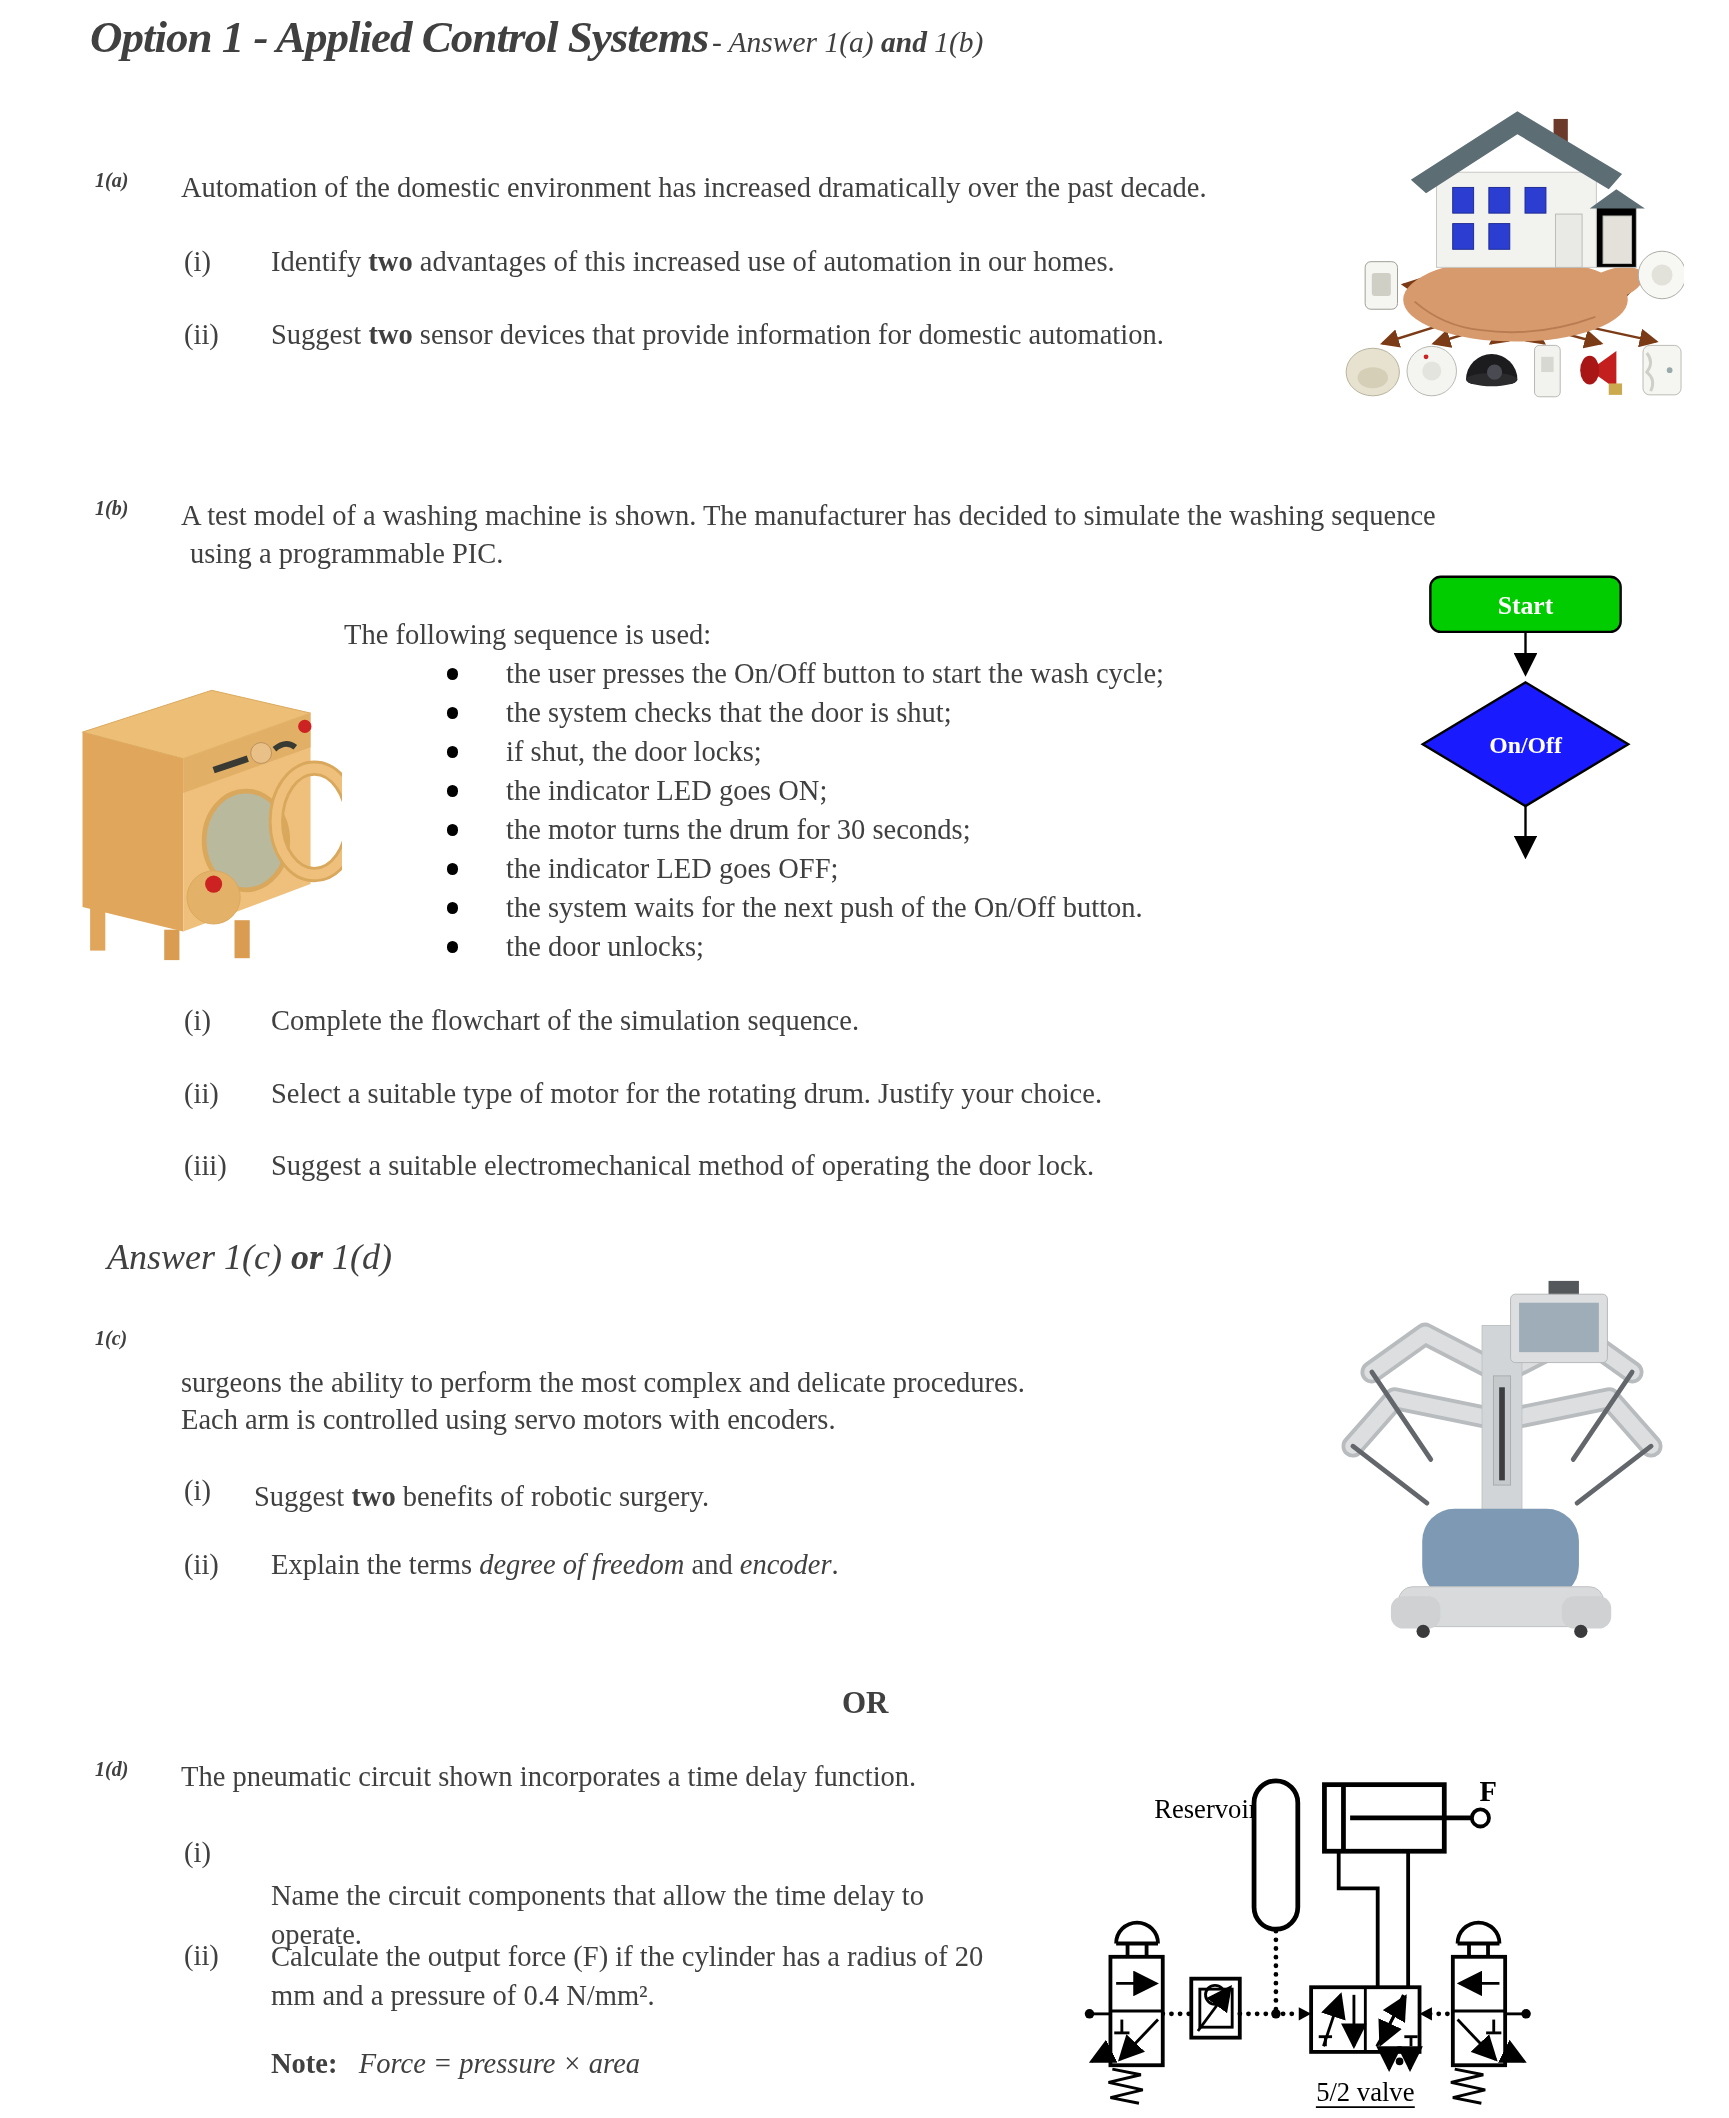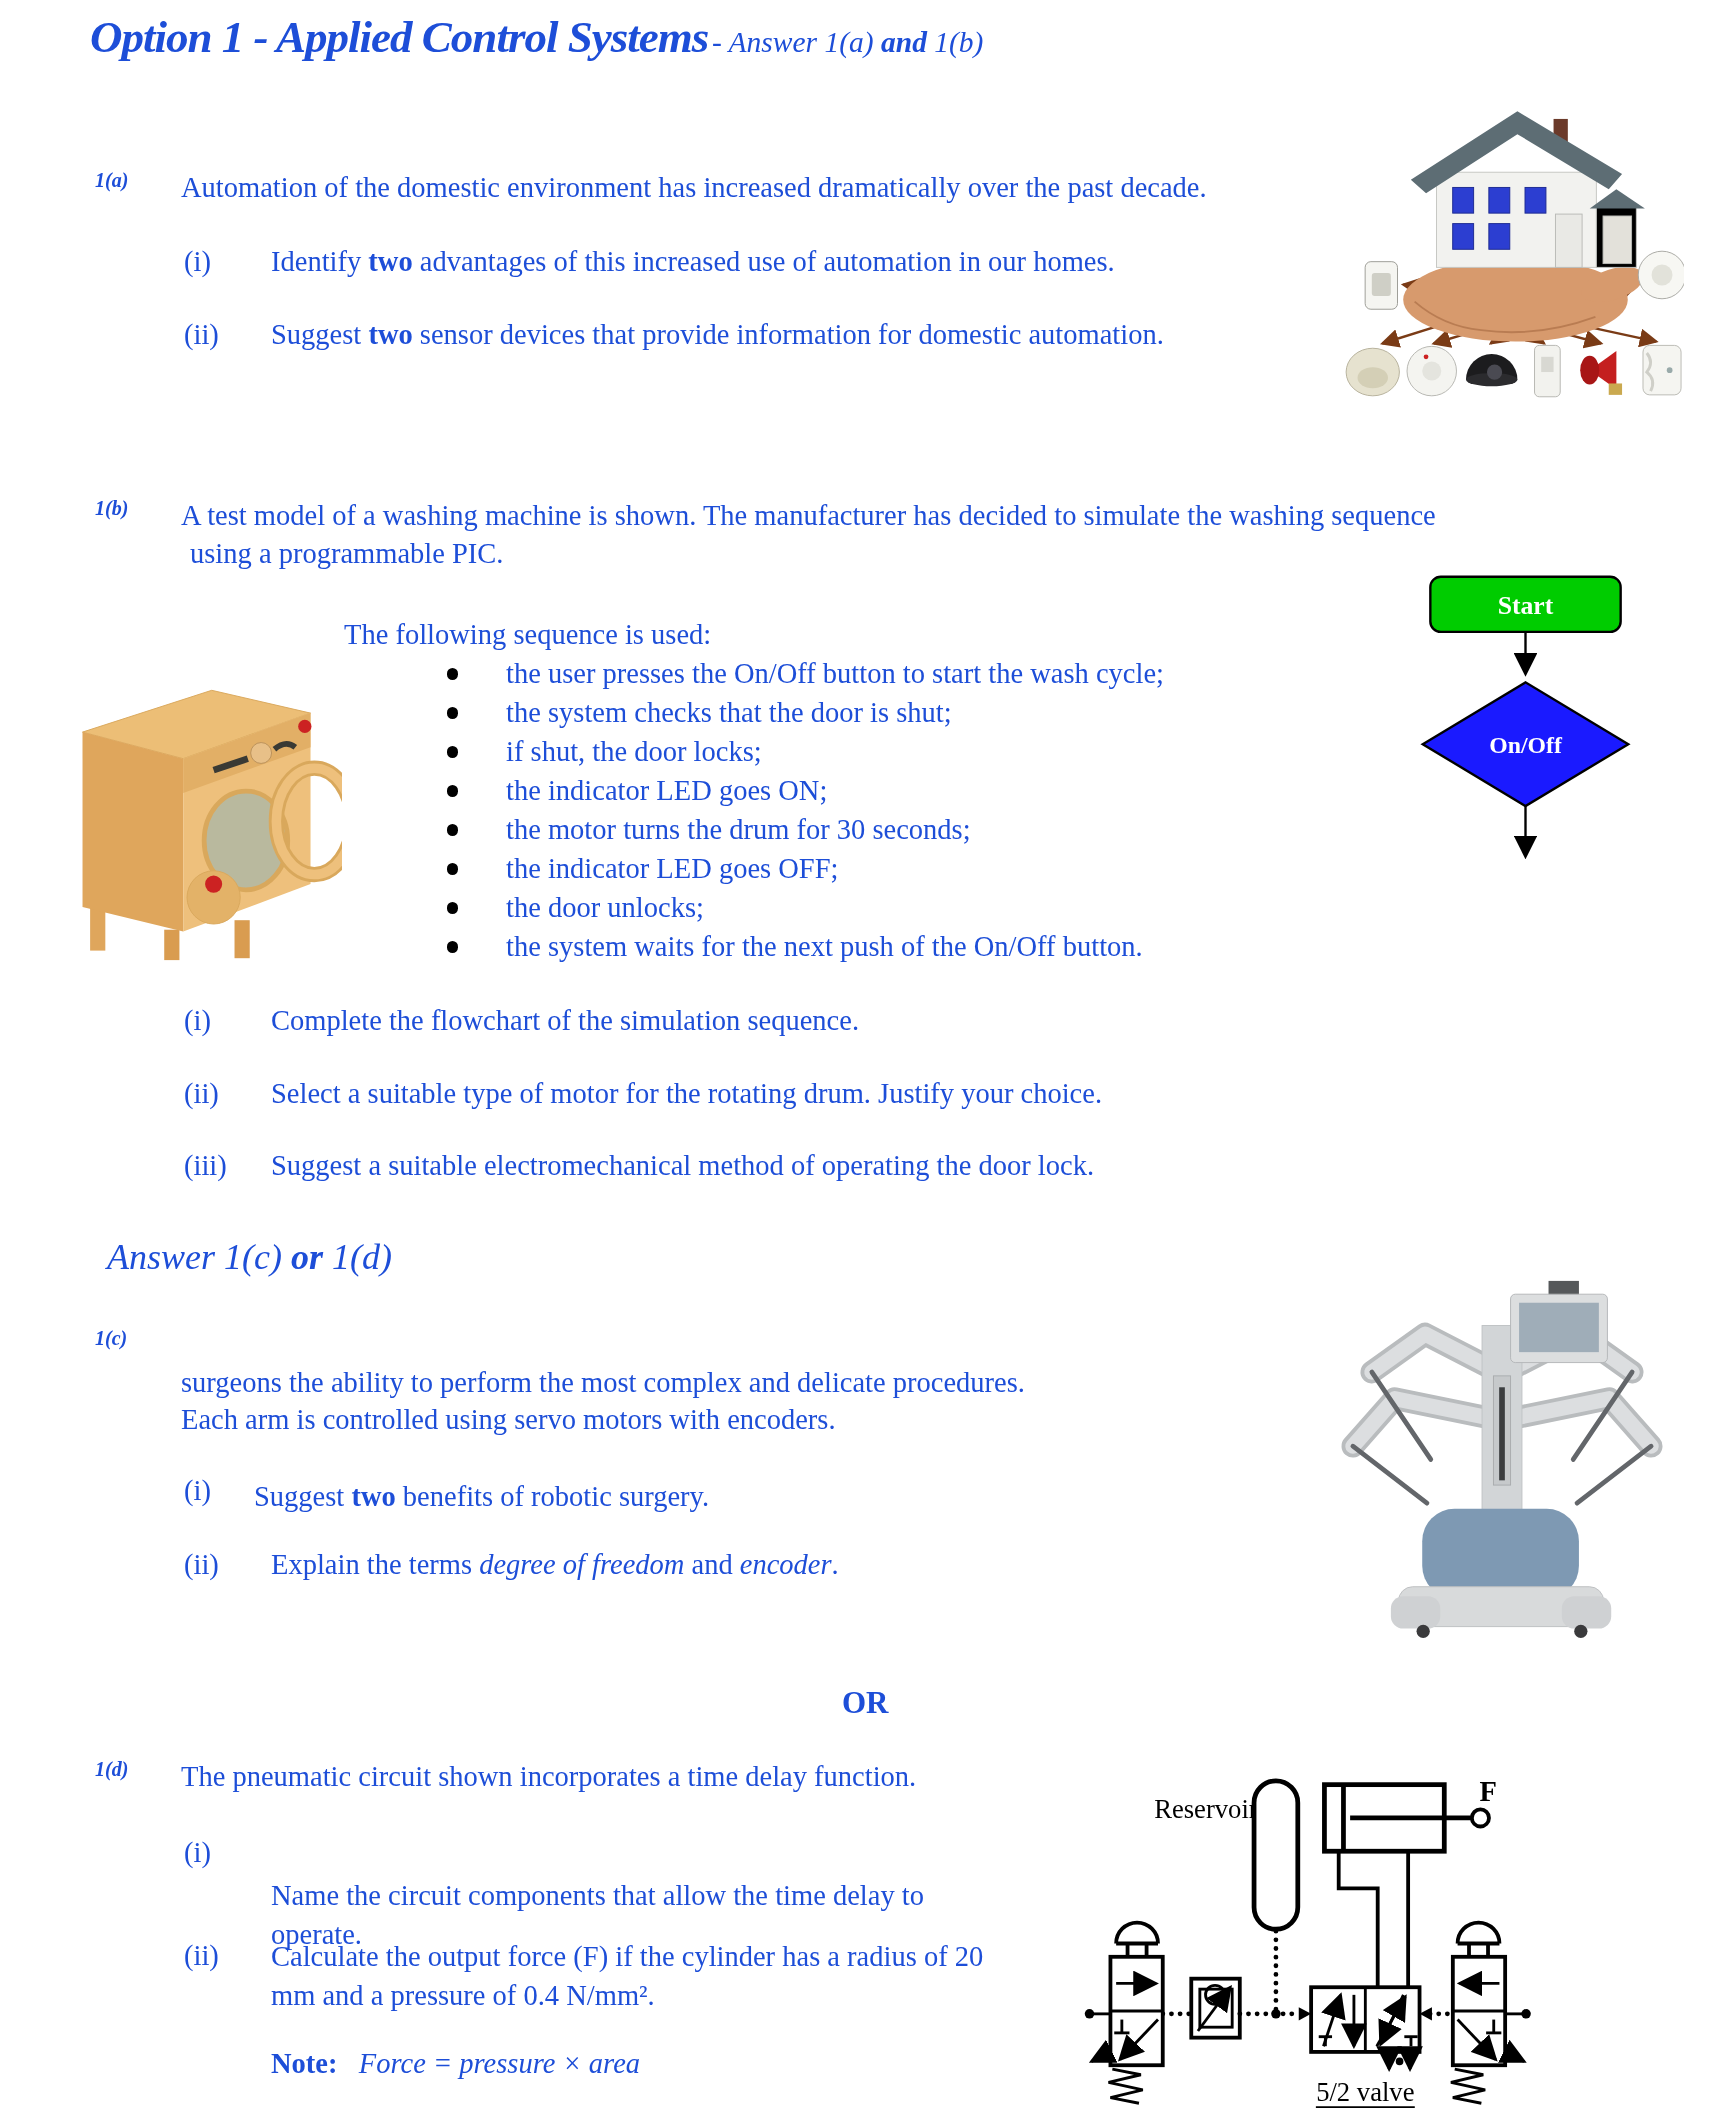--- a/index.html
+++ b/index.html
@@ -1,18 +1,18 @@
 <!DOCTYPE html>
 <html style="font-size:15px"><head>
 <meta charset="utf-8">
 <style>
   html,body{margin:0;padding:0;background:#fff;}
   .page{
     position:relative;width:1729px;height:2118px;background:#ffffff;
-    font-family:"Liberation Serif",serif;color:#1d4ed8;overflow:hidden;
+    font-family:"Liberation Serif",serif;color:#404040;overflow:hidden;
   }
   .abs{position:absolute;}
   .t{font-size:28.5px;line-height:38px;white-space:nowrap;}
   .wrap{white-space:normal;line-height:39px;}
   .qlabel{font-weight:bold;font-style:italic;font-size:20px;}
   .title-main{font-weight:bold;font-style:italic;font-size:45px;letter-spacing:-1px;}
   .title-sub{font-style:italic;font-size:29.5px;}
   .title-sub .bld{font-weight:bold;}
   .heading-cd{font-style:italic;font-size:36px;}
   .heading-cd .bld{font-weight:bold;}
@@ -162,22 +162,22 @@
   </div>
 
   <div class="abs t" style="left:344px;top:616px;">The following sequence is used:</div>
   <div class="abs" style="left:439px;top:654px;">
     <div class="bullet-row">the user presses the On/Off button to start the wash cycle;</div>
     <div class="bullet-row">the system checks that the door is shut;</div>
     <div class="bullet-row">if shut, the door locks;</div>
     <div class="bullet-row">the indicator LED goes ON;</div>
     <div class="bullet-row">the motor turns the drum for 30 seconds;</div>
     <div class="bullet-row">the indicator LED goes OFF;</div>
+    <div class="bullet-row">the system waits for the next push of the On/Off button.</div>
     <div class="bullet-row">the door unlocks;</div>
-    <div class="bullet-row">the system waits for the next push of the On/Off button.</div>
   </div>
 
   <div class="abs" style="left:1415px;top:571px;width:221px;height:295px;">
     <svg width="221" height="295" viewBox="0 0 232 310">
       <defs>
         <marker id="ahk" markerWidth="10" markerHeight="10" refX="8" refY="5" orient="auto">
             <path d="M0,0L10,5L0,10Z" fill="#000"></path>
           </marker>
       </defs>
       <rect x="16" y="6" width="200" height="58" rx="11" stroke="#000" stroke-width="2.5" fill="#00cc00"></rect>

